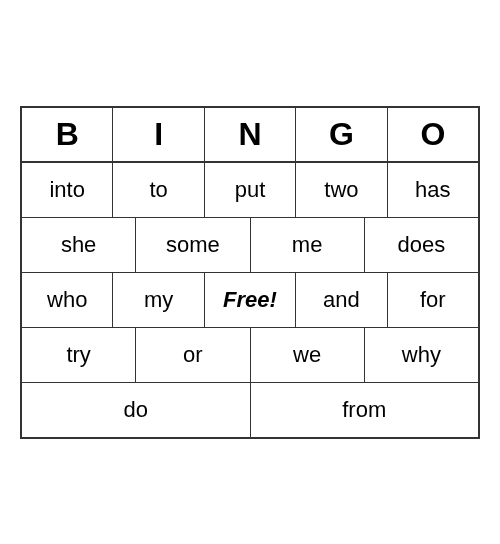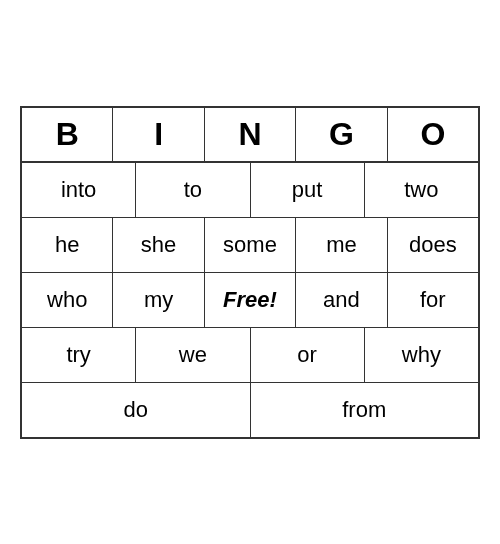--- a/index.html
+++ b/index.html
@@ -88,42 +88,42 @@
     <div class="header-cell">G</div>
     <div class="header-cell">O</div>
   </div>
   <div class="bingo-grid">
 
     <div class="bingo-row">
       <div class="bingo-cell">into</div>
       <div class="bingo-cell">to</div>
       <div class="bingo-cell">put</div>
       <div class="bingo-cell">two</div>
+      <div class="bingo-cell">has</div>
     </div>
 
     <div class="bingo-row">
-      <div class="bingo-cell">he</div>
       <div class="bingo-cell">she</div>
       <div class="bingo-cell">some</div>
       <div class="bingo-cell">me</div>
       <div class="bingo-cell">does</div>
     </div>
 
     <div class="bingo-row">
       <div class="bingo-cell">who</div>
       <div class="bingo-cell">my</div>
       <div class="bingo-cell free-cell">Free!</div>
       <div class="bingo-cell">and</div>
       <div class="bingo-cell">for</div>
     </div>
 
     <div class="bingo-row">
       <div class="bingo-cell">try</div>
+      <div class="bingo-cell">or</div>
       <div class="bingo-cell">we</div>
-      <div class="bingo-cell">or</div>
       <div class="bingo-cell">why</div>
     </div>
 
     <div class="bingo-row">
       <div class="bingo-cell">do</div>
       <div class="bingo-cell">from</div>
     </div>
   </div>
 </div>
 

